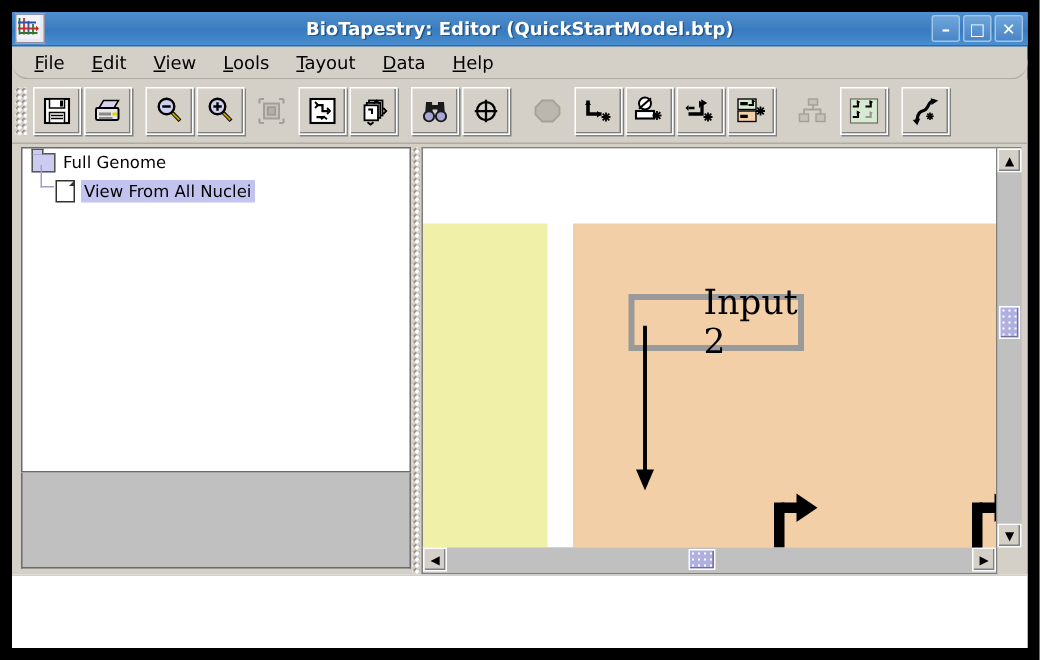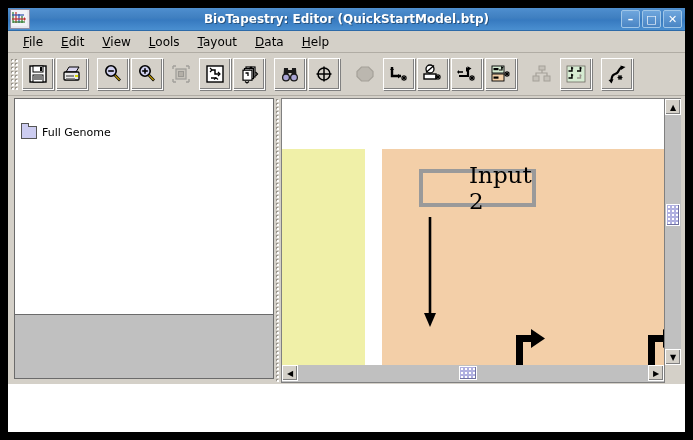--- a/index.html
+++ b/index.html
@@ -55,20 +55,21 @@
     line-height: 1; font-family: "DejaVu Sans", sans-serif;
   }
 
   
   .menubar {
     flex: 0 0 21px; height: 21px;
     background: #d4d0c8;
     display: flex; align-items: center;
     padding-left: 6px;
     border-bottom: 1px solid #b0aca4;
+    border-radius: 11px;
   }
   .menu-item {
     font-size: 12px; color: #000;
     padding: 2px 9px;
     font-family: "DejaVu Sans", "Liberation Sans", sans-serif;
   }
   .menu-item .mn { text-decoration: underline; }
 
   
   .toolbar {
@@ -122,21 +123,20 @@
     background: #ffffff;
     border: 1px solid #6b6b6b;
     box-sizing: border-box;
     position: relative; overflow: hidden;
   }
   .tree-row {
     display: flex; align-items: center;
     height: 19px; padding-left: 6px;
     font-size: 11px; color: #000;
     font-family: "DejaVu Sans", "Liberation Sans", sans-serif;
-    margin-top: 24px;
   }
   .tree-row.child { padding-left: 22px; position: relative; }
   .tree-row.child::before {
     content: ""; position: absolute;
     left: 12px; top: -8px; width: 8px; height: 14px;
     border-left: 1px solid #a0a0c8;
     border-bottom: 1px solid #a0a0c8;
   }
   .folder-icon {
     width: 14px; height: 11px; flex: 0 0 14px;
@@ -204,21 +204,21 @@
     position: absolute; left: 0; top: 50px;
     width: 83px; height: 225px;
     background: #f0f0a8;
   }
   .region-peach {
     position: absolute; left: 100px; top: 50px;
     width: 320px; height: 225px;
     background: #f3cfa8;
   }
   .node-box {
-    position: absolute; left: 137px; top: 70px;
+    position: absolute; left: 137px; top: 97px;
     width: 117px; height: 38px;
     background: #f3cfa8;
     border: 4px solid #9a9a9a;
     box-sizing: border-box;
     display: flex; align-items: center; justify-content: center; padding-left: 46px;
   }
   .node-box span {
     font-family: "DejaVu Serif", "Liberation Serif", serif;
     font-size: 23px; color: #000;
   }
@@ -539,20 +539,24 @@
   </div>
 
   <div class="content">
 
     <div class="left-pane">
       <div class="tree-box">
         <div class="tree-row">
           <span class="folder-icon"></span>
           <span>Full Genome</span>
         </div>
+        <div class="tree-row child">
+          <span class="doc-icon"></span>
+          <span class="sel-label">View From All Nuclei</span>
+        </div>
       </div>
       <div class="gray-panel"></div>
     </div>
 
     <div class="split-grip"></div>
 
     <div class="right-pane">
       <div class="canvas-wrap">
         <div class="canvas">
 

